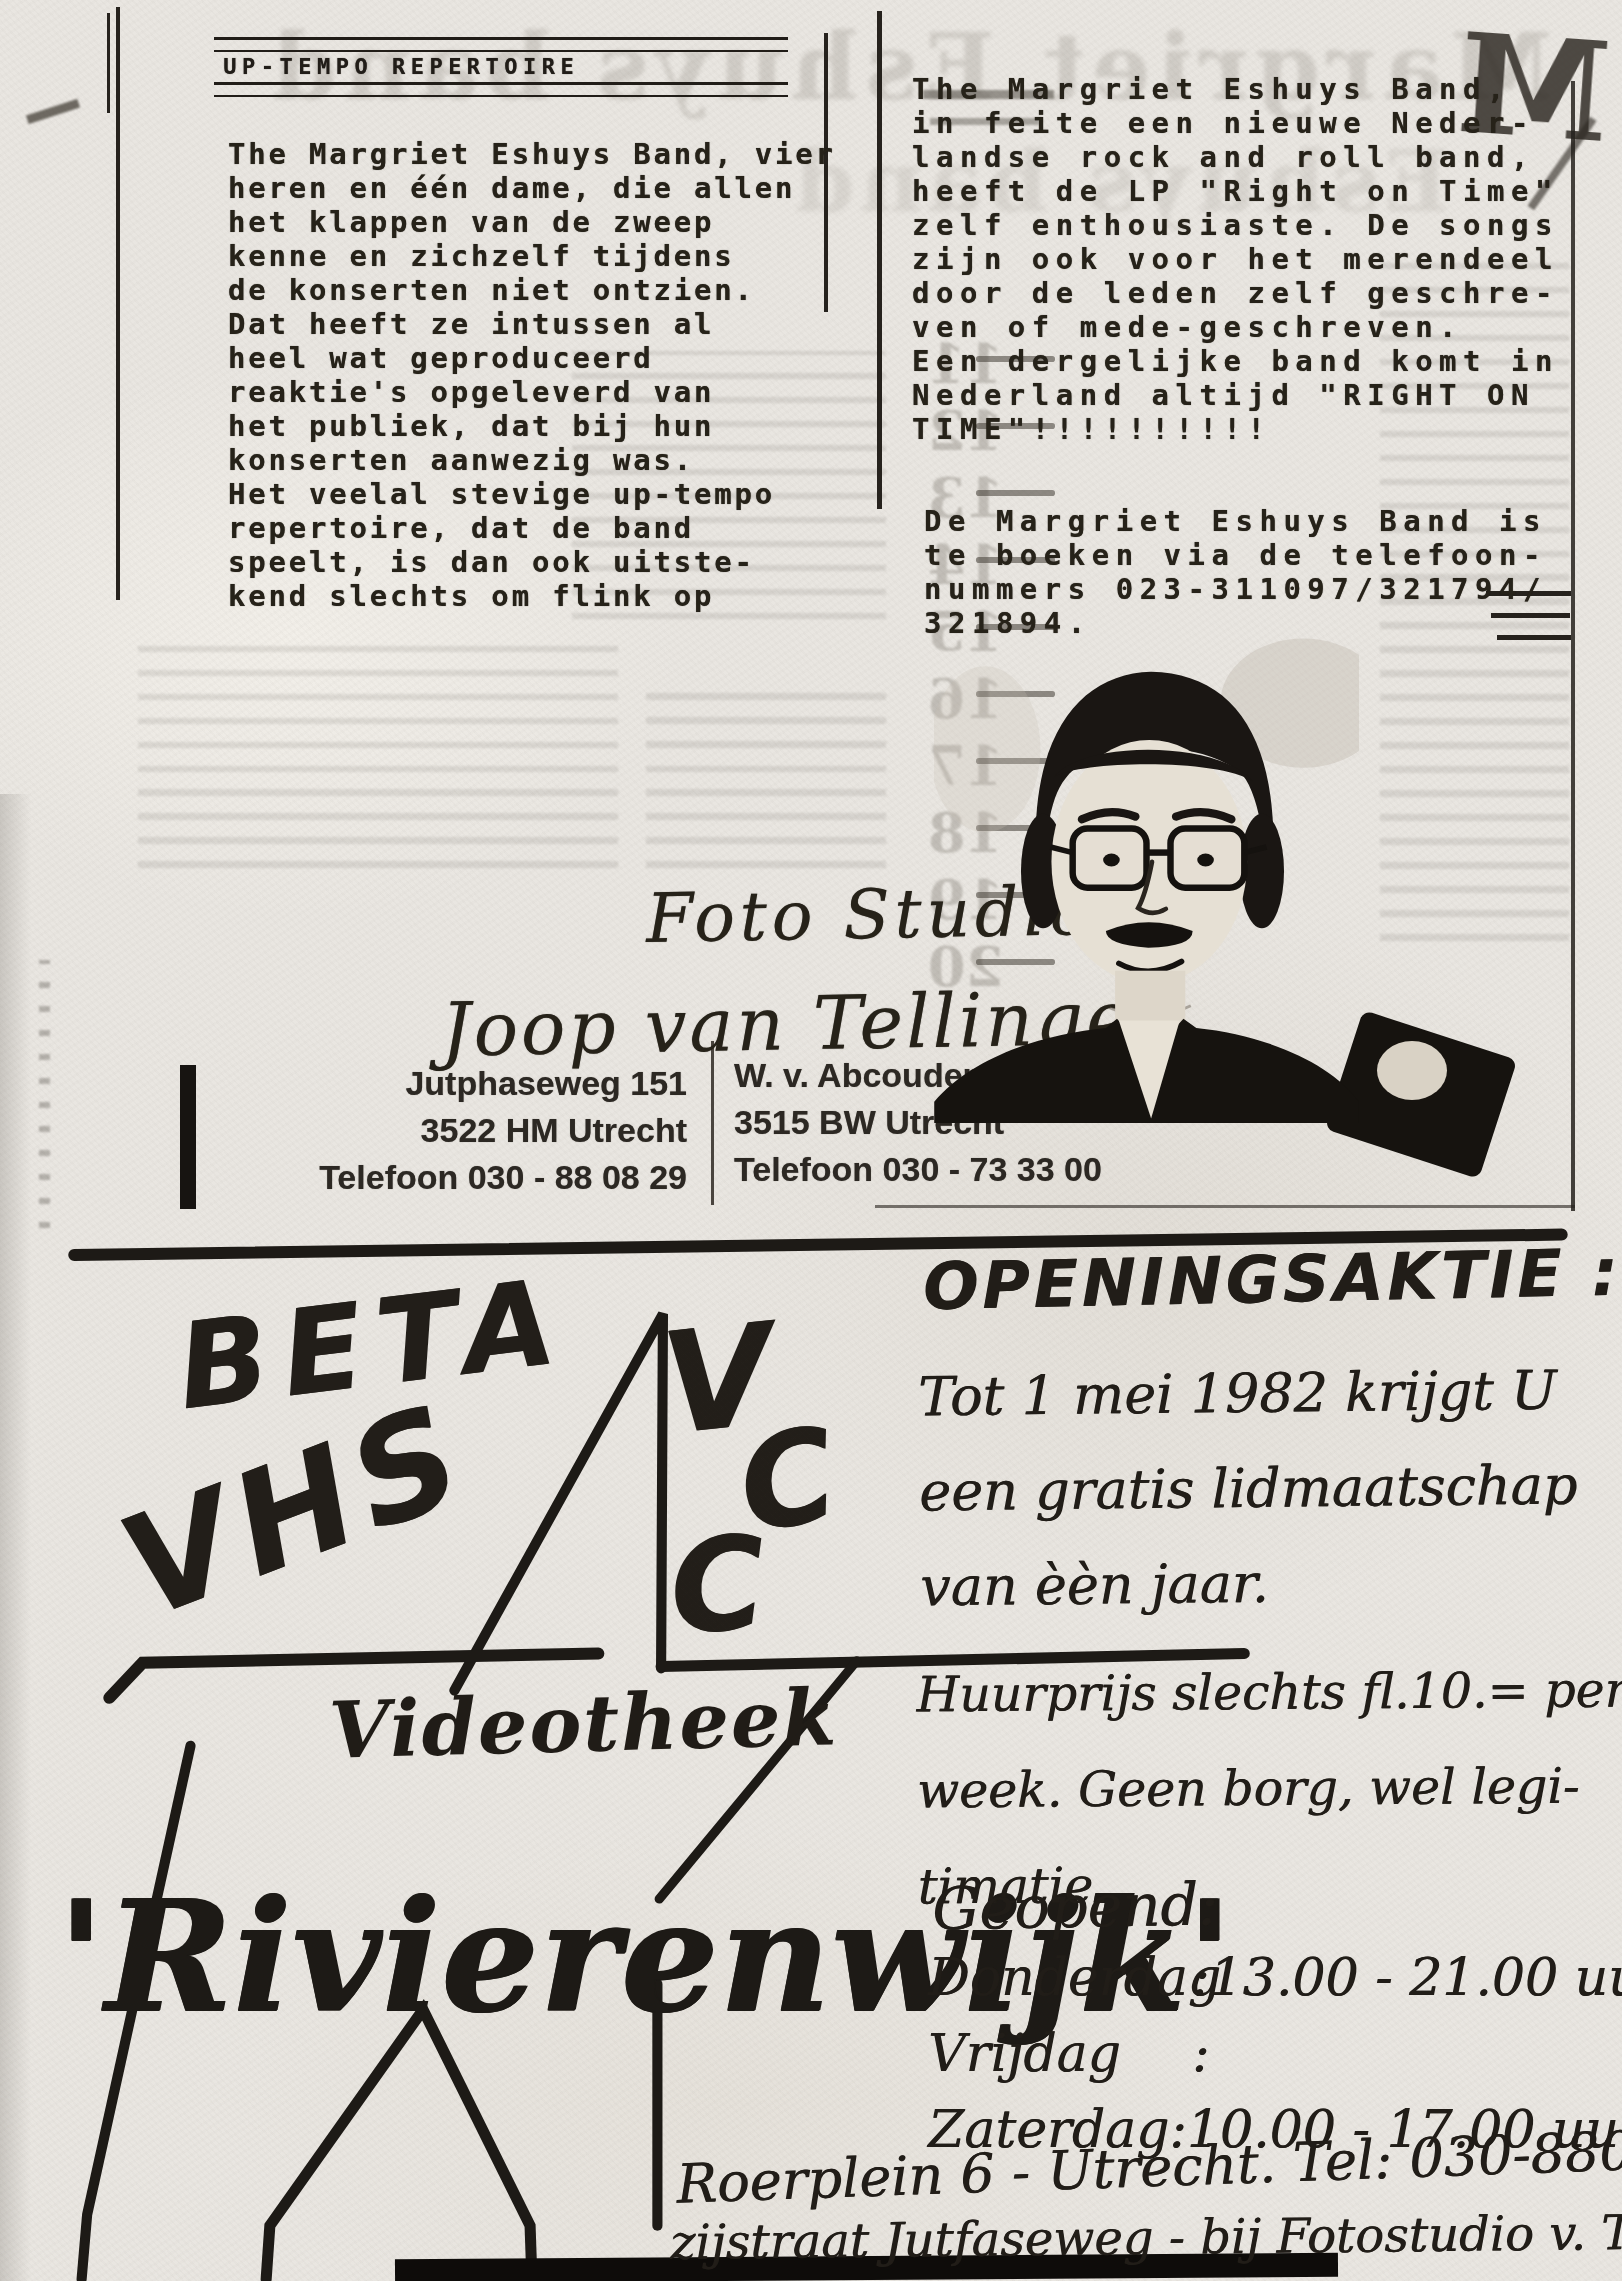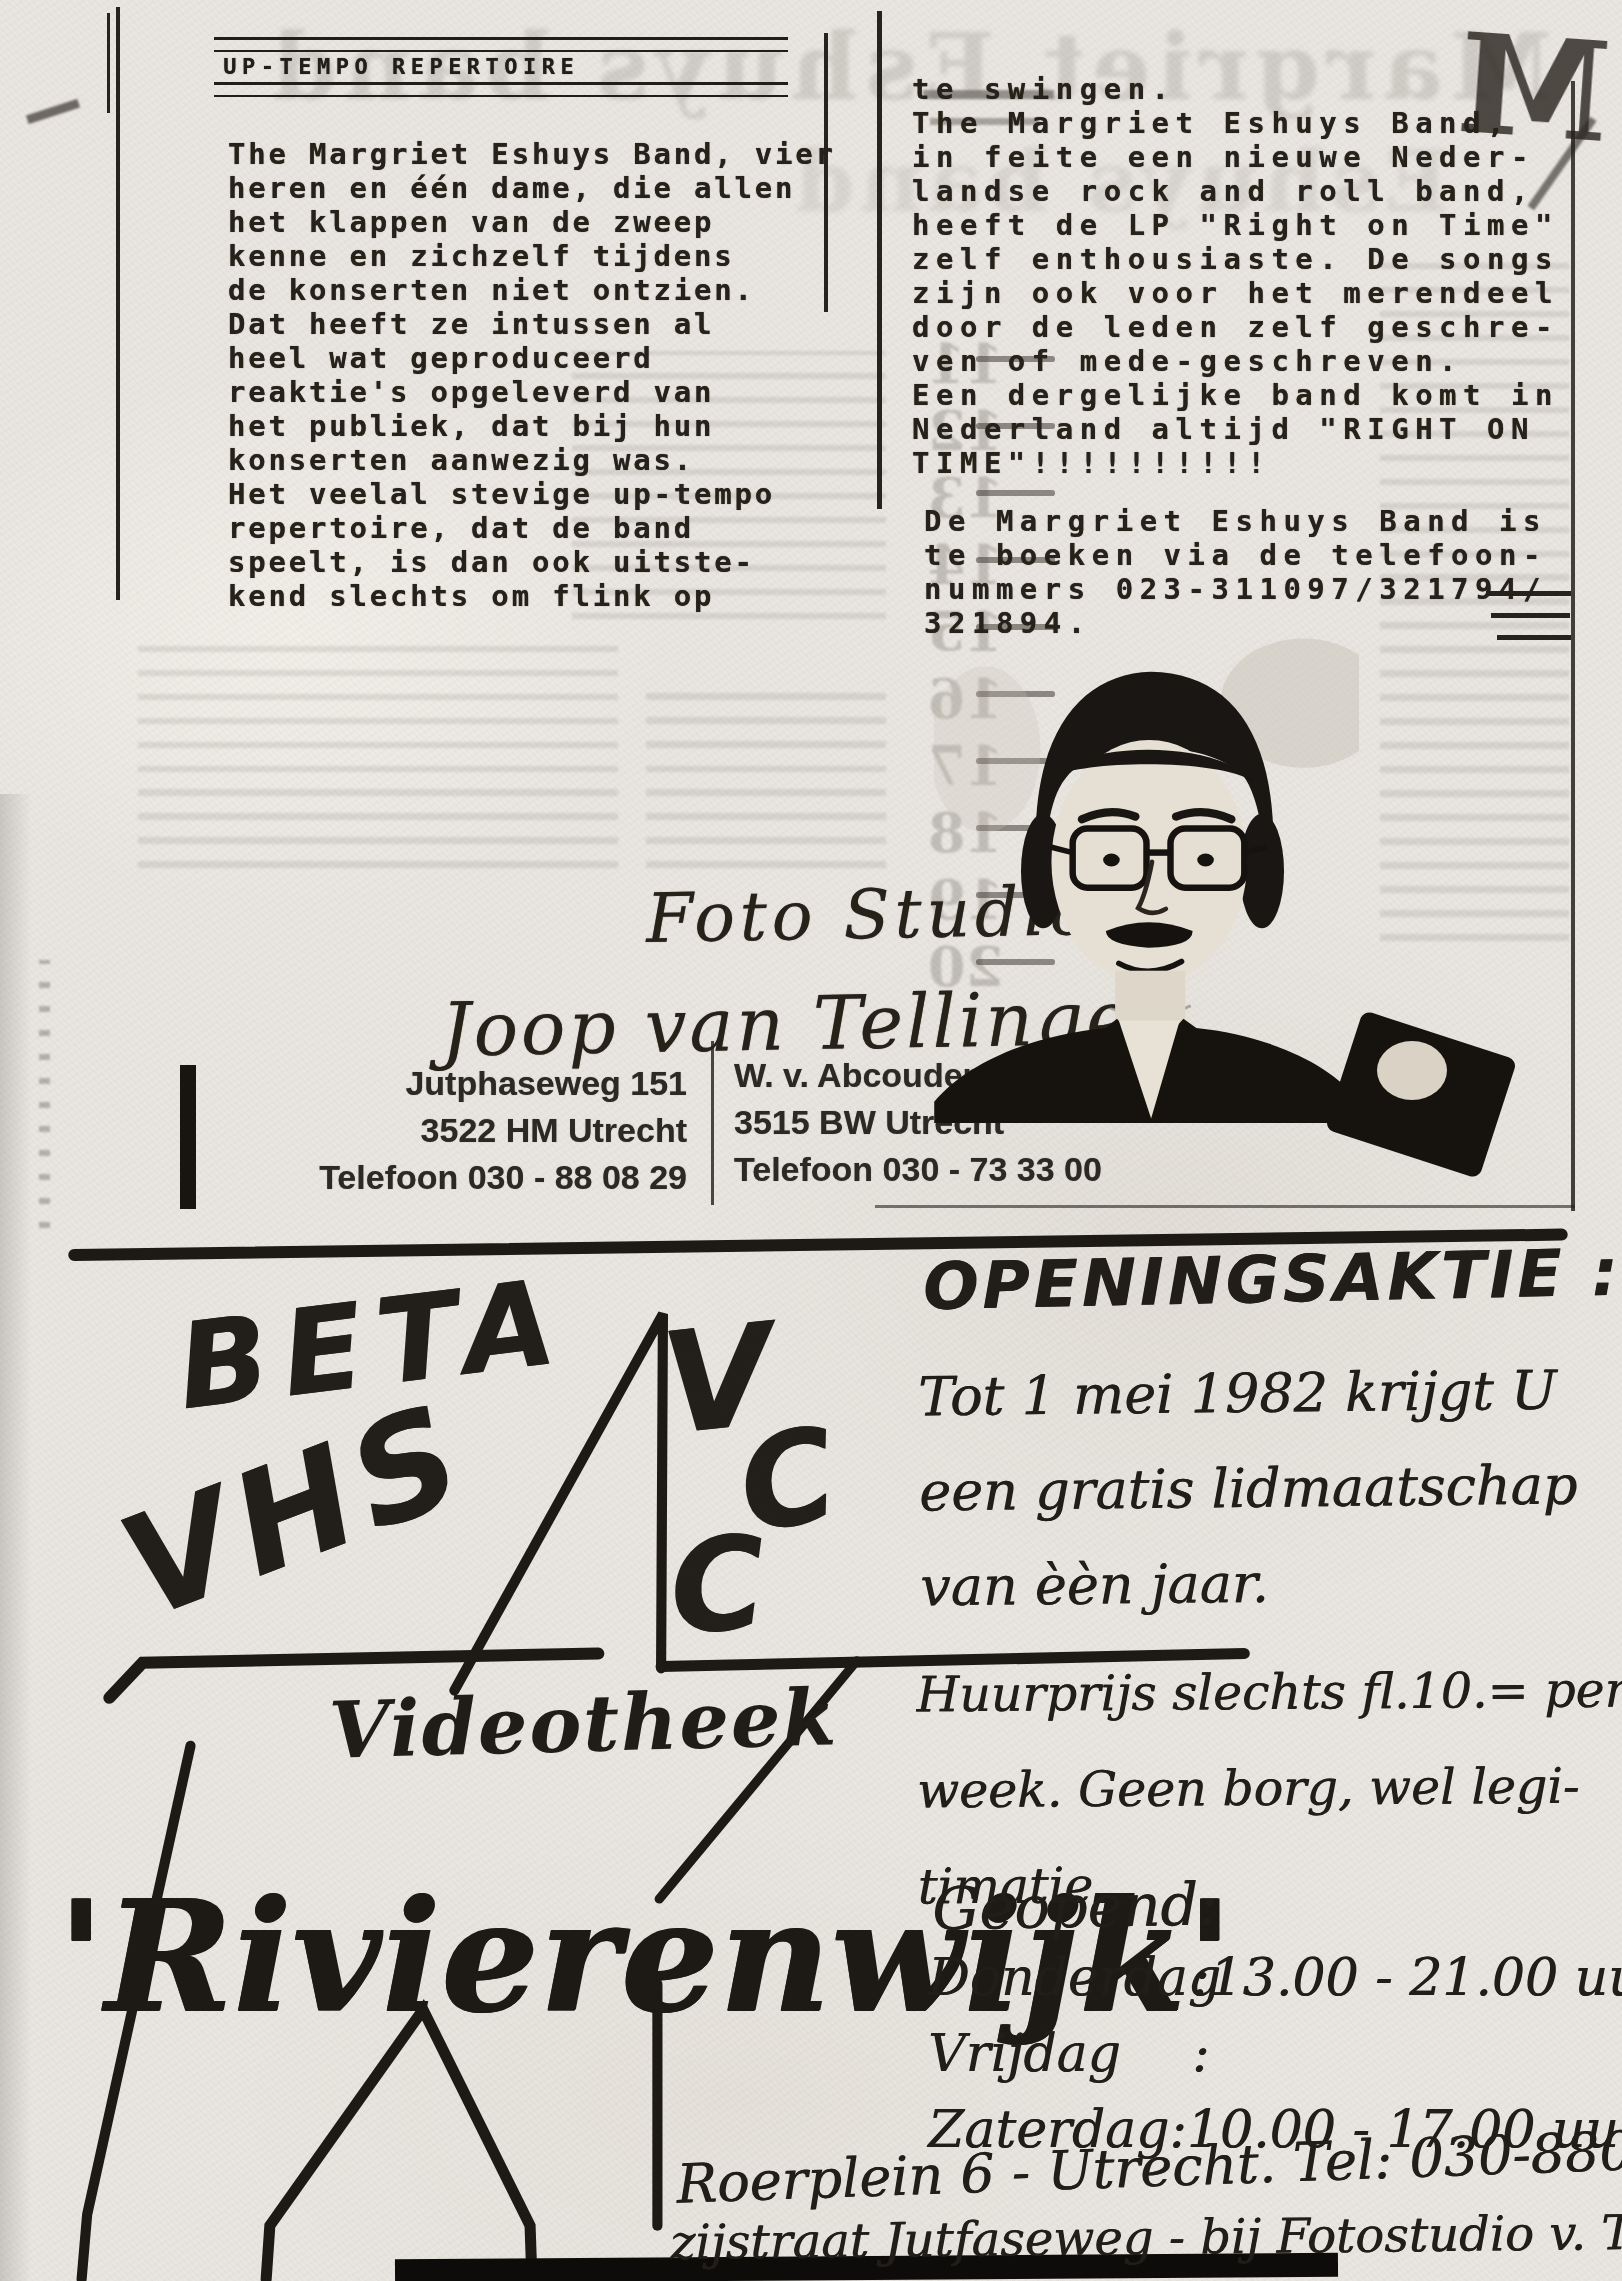--- a/index.html
+++ b/index.html
@@ -195,21 +195,20 @@
       <div class="line">heel wat geproduceerd</div>
       <div class="line">reaktie's opgeleverd van</div>
       <div class="line">het publiek, dat bij hun</div>
       <div class="line">konserten aanwezig was.</div>
       <div class="line">Het veelal stevige up-tempo</div>
       <div class="line">repertoire, dat de band</div>
       <div class="line">speelt, is dan ook uitste-</div>
       <div class="line">kend slechts om flink op</div>
     </div>
   <div class="abs typecol lsR z3" style="left:912px;top:72px;width:683px;">
-      <div class="line">te swingen.</div>
       <div class="line">The Margriet Eshuys Band,</div>
       <div class="line">in feite een nieuwe Neder-</div>
       <div class="line">landse rock and roll band,</div>
       <div class="line">heeft de LP "Right on Time"</div>
       <div class="line">zelf enthousiaste. De songs</div>
       <div class="line">zijn ook voor het merendeel</div>
       <div class="line">door de leden zelf geschre-</div>
       <div class="line">ven of mede-geschreven.</div>
       <div class="line">Een dergelijke band komt in</div>
       <div class="line">Nederland altijd "RIGHT ON</div>

